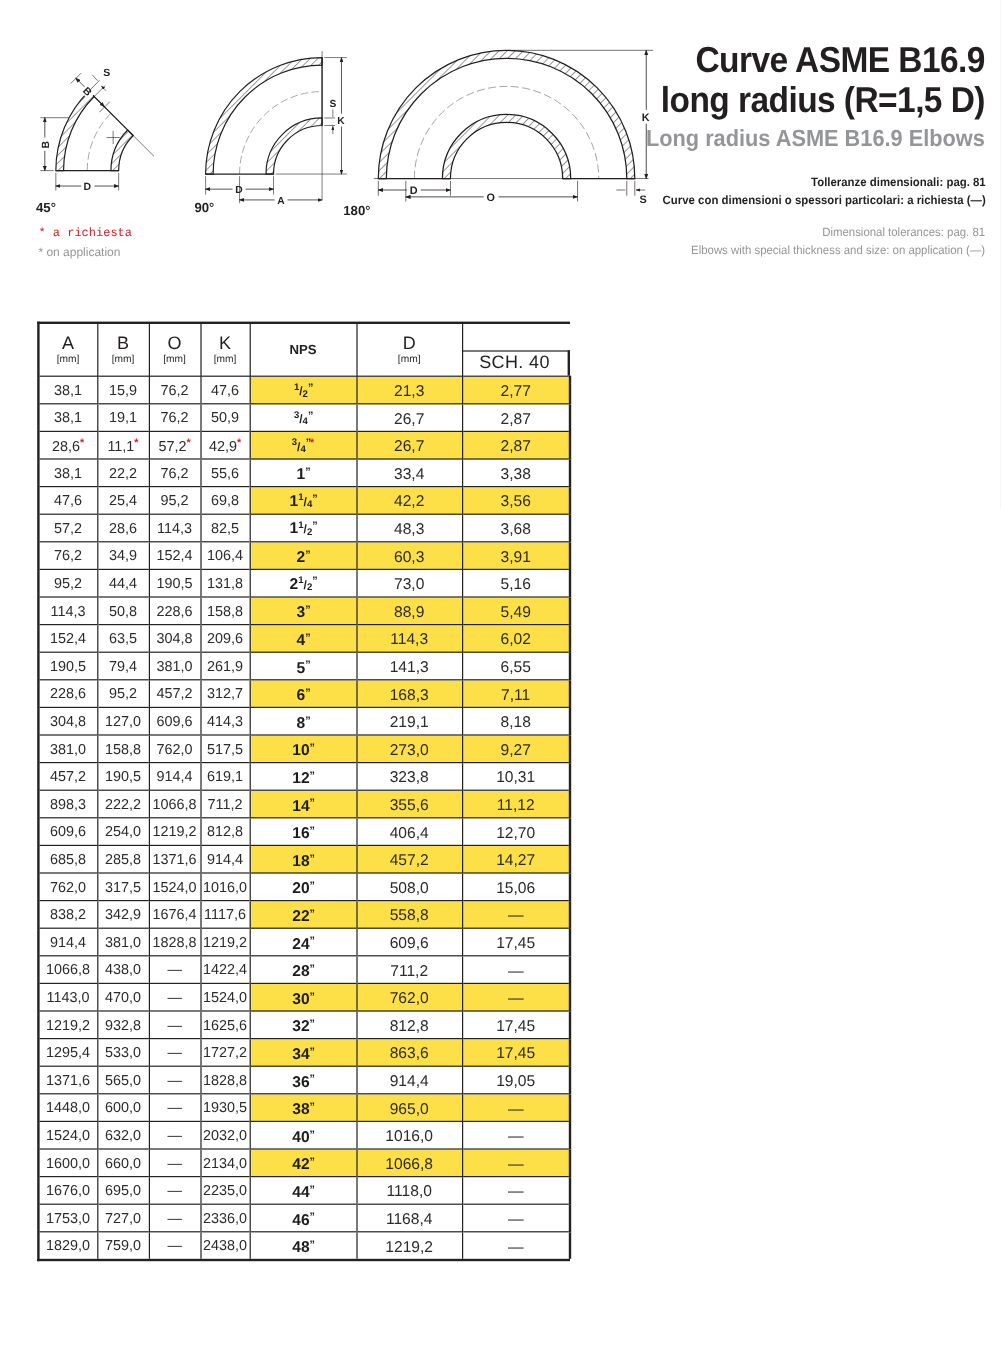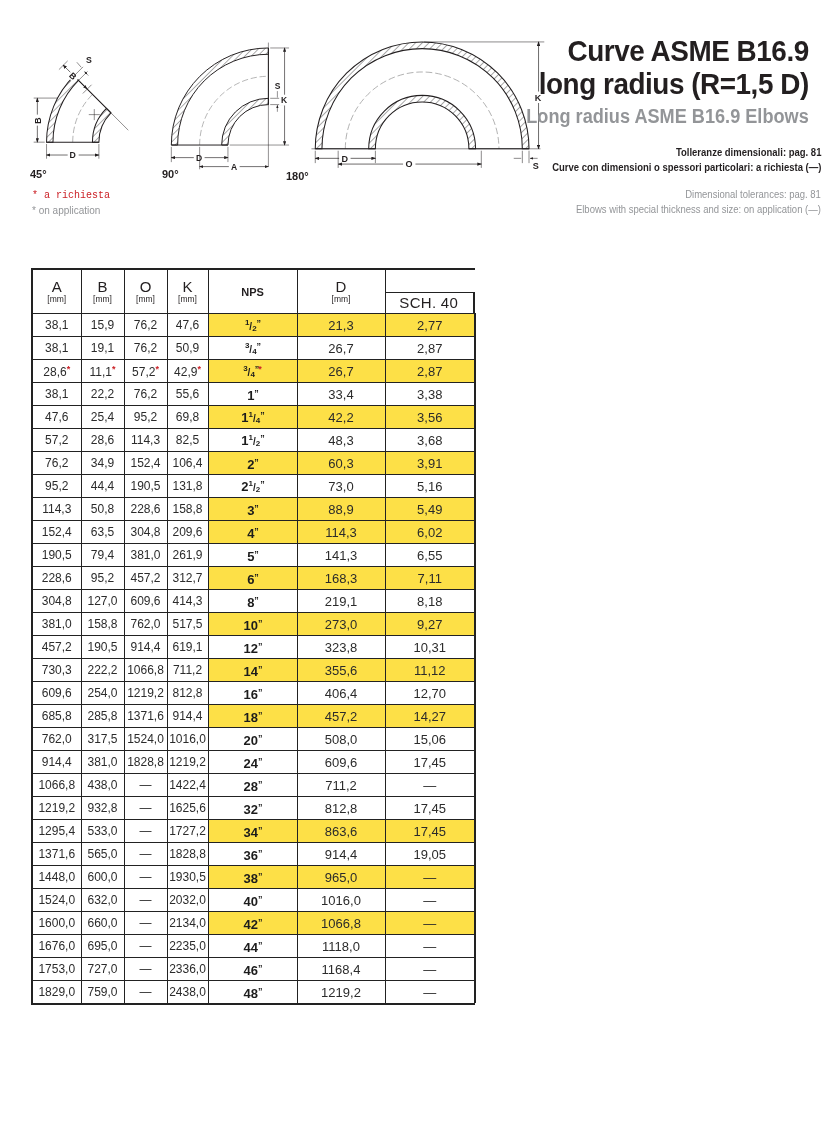--- a/index.html
+++ b/index.html
@@ -1,20 +1,20 @@
 <!DOCTYPE html>
 <html><head>
 <meta charset="utf-8">
 <style>
   html,body{margin:0;padding:0;background:#e8e8e8;}
   #page{position:relative;width:834px;height:1137px;background:#ffffff;margin:0 auto;
         font-family:"Liberation Sans",sans-serif;color:#231f20;overflow:hidden;}
 
   
-  .titleblock{position:absolute;right:25px;top:34px;text-align:right;}
+  .titleblock{position:absolute;right:13px;top:34px;text-align:right;}
   .t1{font-size:30px;font-weight:bold;line-height:33px;letter-spacing:-.5px;
       transform:scaleX(.93);transform-origin:right;white-space:nowrap;}
   .t3{font-size:19.5px;font-weight:bold;color:#939598;margin-top:5px;
       transform:scaleX(.93);transform-origin:right;white-space:nowrap;}
   .notes{position:absolute;right:13px;text-align:right;}
   .note{font-size:10px;line-height:14.5px;white-space:nowrap;
         transform:scaleX(.95);transform-origin:right;}
   .note.it{font-weight:bold;color:#231f20;}
   .note.en{color:#939598;}
   .notes.itb{top:146px;} .notes.enb{top:188px;}
@@ -351,21 +351,21 @@
           <tr>
             <td class="num">457,2</td>
             <td class="num">190,5</td>
             <td class="num">914,4</td>
             <td class="num">619,1</td>
             <td class="nps">12<span class="ditto">”</span></td>
             <td class="dval">323,8</td>
             <td class="sval">10,31</td>
           </tr>
           <tr>
-            <td class="num">730,3</td>
+            <td class="num">898,3</td>
             <td class="num">222,2</td>
             <td class="num">1066,8</td>
             <td class="num">711,2</td>
             <td class="nps hl">14<span class="ditto">”</span></td>
             <td class="dval hl">355,6</td>
             <td class="sval hl">11,12</td>
           </tr>
           <tr>
             <td class="num">609,6</td>
             <td class="num">254,0</td>
@@ -387,38 +387,56 @@
           <tr>
             <td class="num">762,0</td>
             <td class="num">317,5</td>
             <td class="num">1524,0</td>
             <td class="num">1016,0</td>
             <td class="nps">20<span class="ditto">”</span></td>
             <td class="dval">508,0</td>
             <td class="sval">15,06</td>
           </tr>
           <tr>
+            <td class="num">838,2</td>
+            <td class="num">342,9</td>
+            <td class="num">1676,4</td>
+            <td class="num">1117,6</td>
+            <td class="nps hl">22<span class="ditto">”</span></td>
+            <td class="dval hl">558,8</td>
+            <td class="sval hl">—</td>
+          </tr>
+          <tr>
             <td class="num">914,4</td>
             <td class="num">381,0</td>
             <td class="num">1828,8</td>
             <td class="num">1219,2</td>
             <td class="nps">24<span class="ditto">”</span></td>
             <td class="dval">609,6</td>
             <td class="sval">17,45</td>
           </tr>
           <tr>
             <td class="num">1066,8</td>
             <td class="num">438,0</td>
             <td class="num">—</td>
             <td class="num">1422,4</td>
             <td class="nps">28<span class="ditto">”</span></td>
             <td class="dval">711,2</td>
             <td class="sval">—</td>
           </tr>
           <tr>
+            <td class="num">1143,0</td>
+            <td class="num">470,0</td>
+            <td class="num">—</td>
+            <td class="num">1524,0</td>
+            <td class="nps hl">30<span class="ditto">”</span></td>
+            <td class="dval hl">762,0</td>
+            <td class="sval hl">—</td>
+          </tr>
+          <tr>
             <td class="num">1219,2</td>
             <td class="num">932,8</td>
             <td class="num">—</td>
             <td class="num">1625,6</td>
             <td class="nps">32<span class="ditto">”</span></td>
             <td class="dval">812,8</td>
             <td class="sval">17,45</td>
           </tr>
           <tr>
             <td class="num">1295,4</td>

